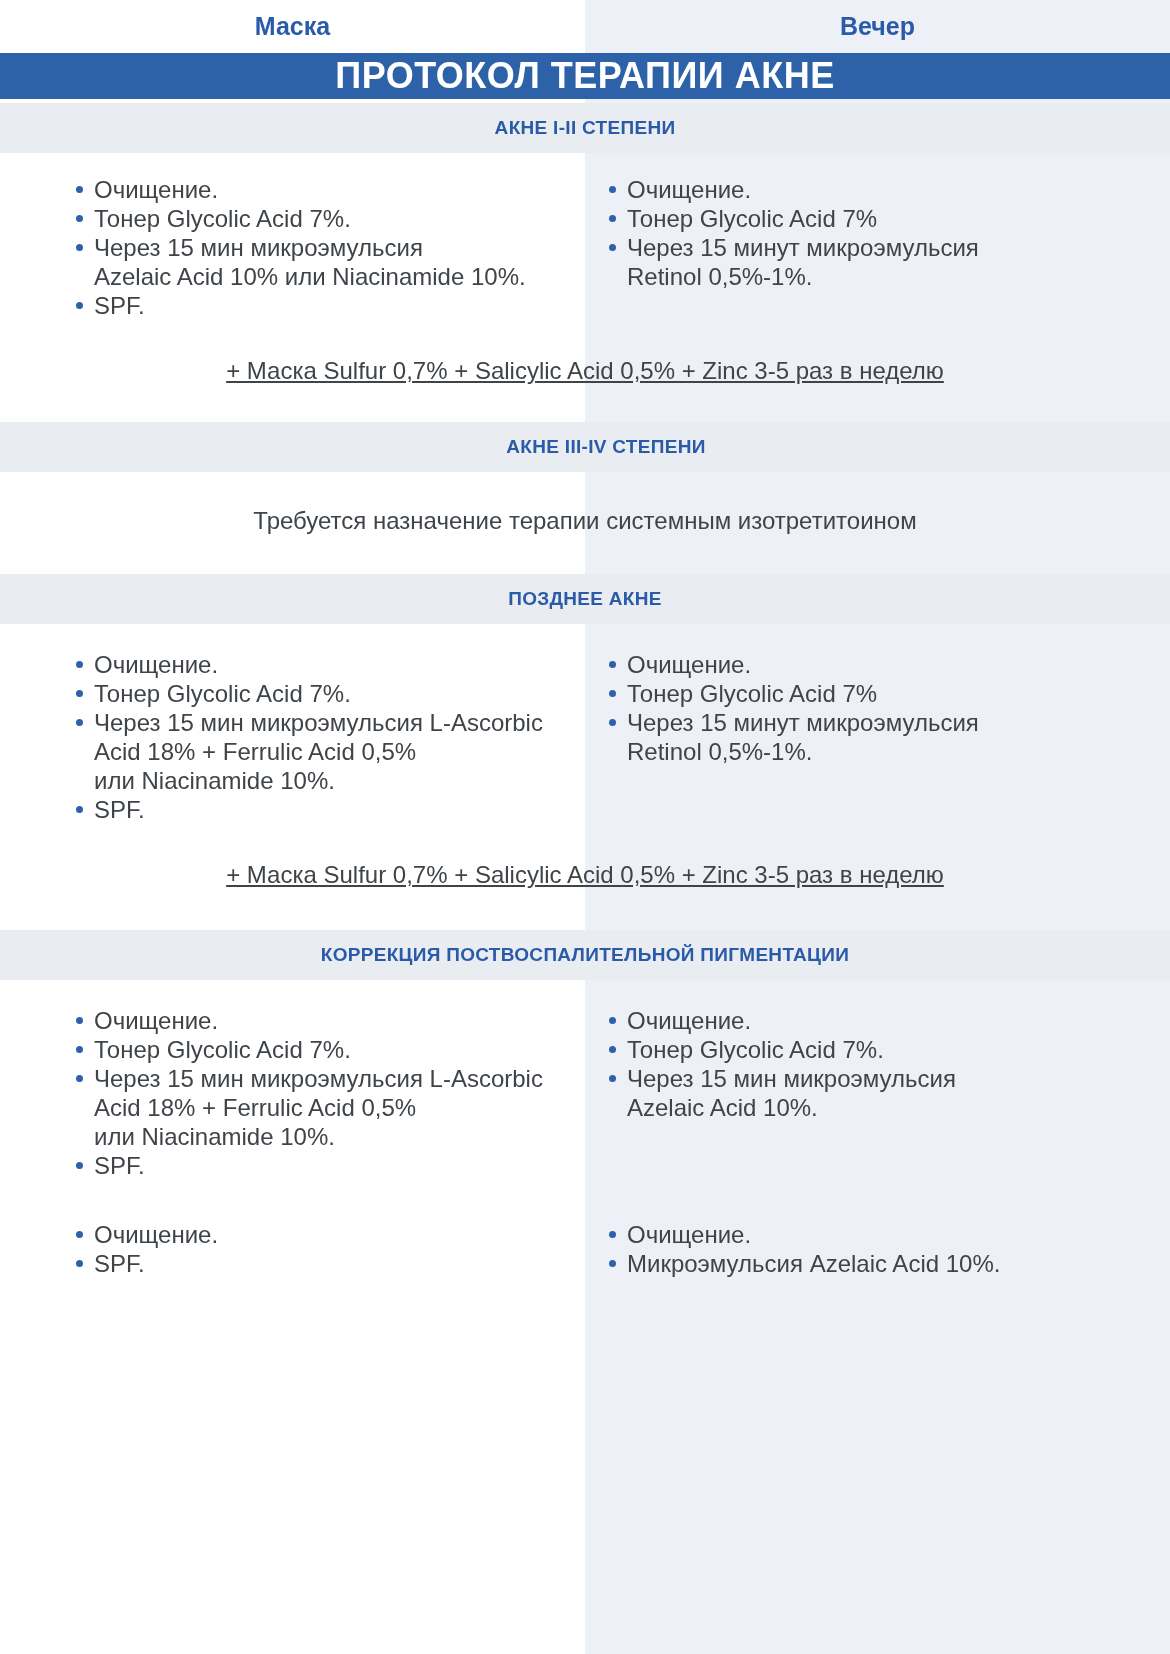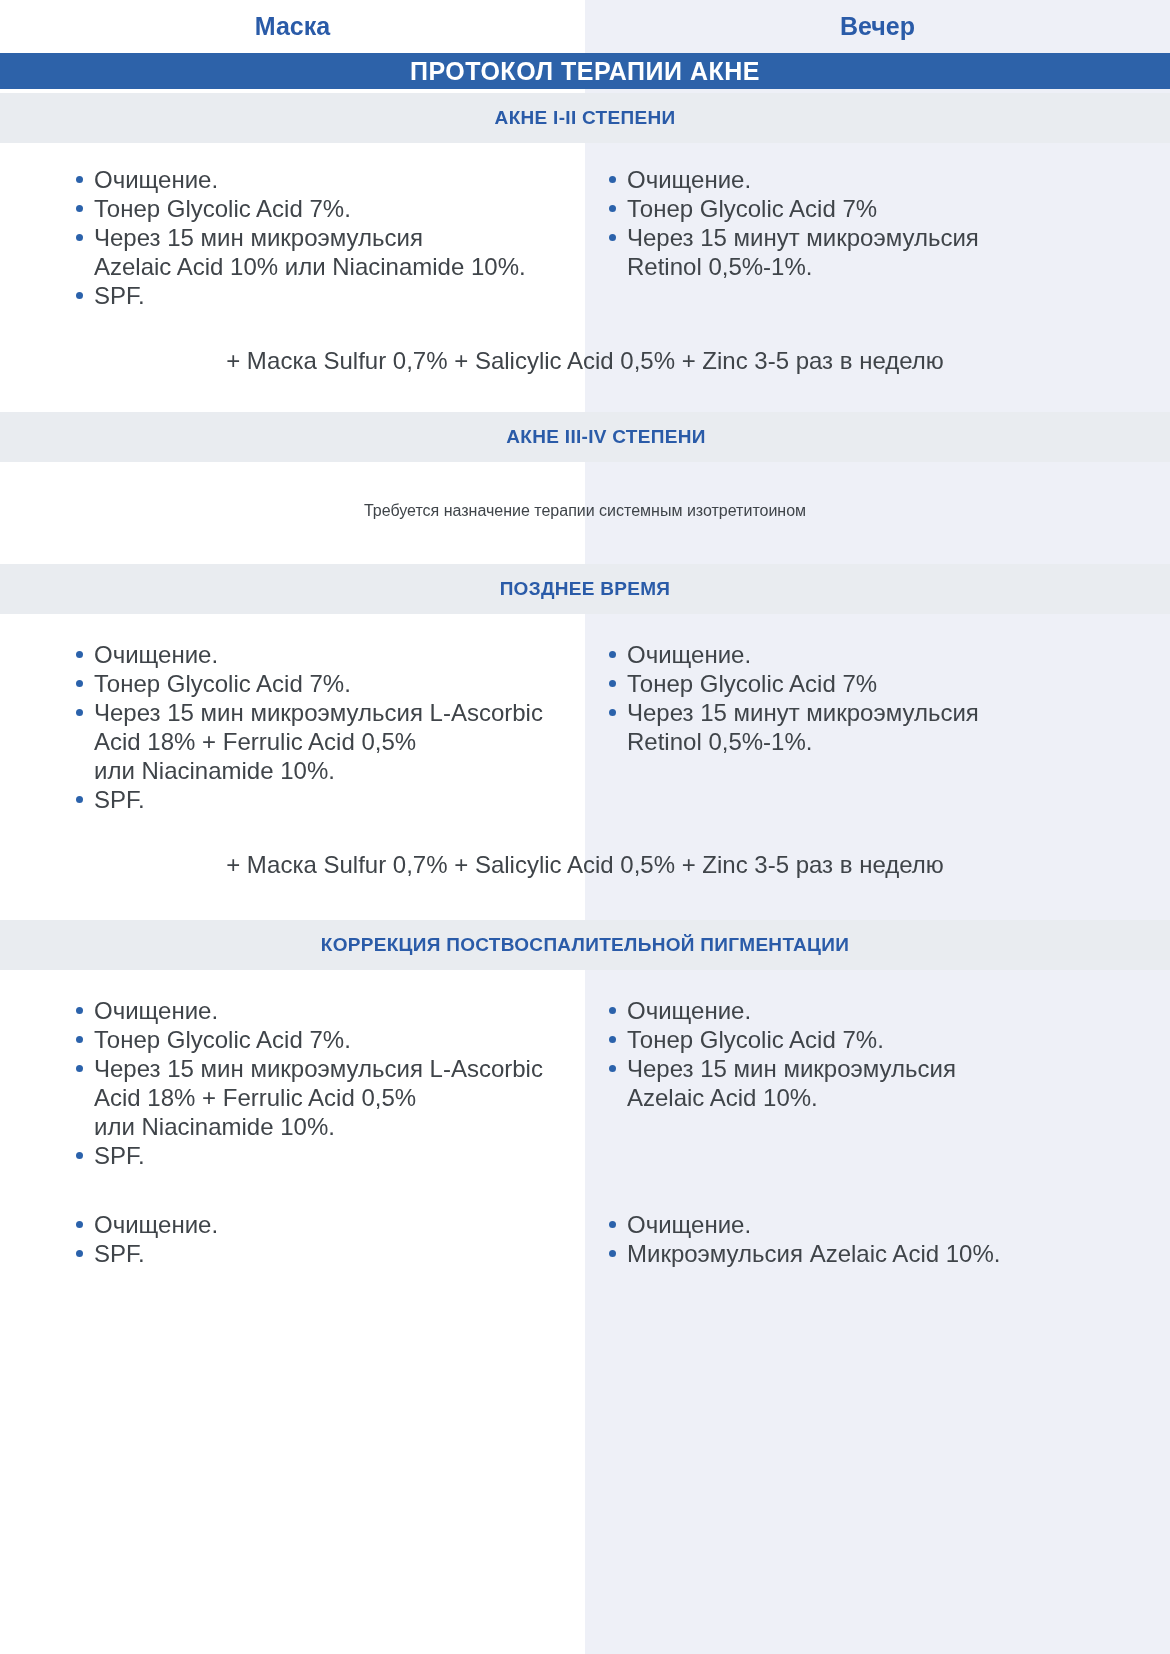--- a/index.html
+++ b/index.html
@@ -22,26 +22,26 @@
 
   .col-headers { display: flex; height: 53px; }
   .col-header {
     width: 585px;
     display: flex; align-items: center; justify-content: center;
     color: var(--heading-blue, #2a5ba8);
     font-size: 25px; font-weight: bold;
   }
 
   .title-bar {
-    height: 36px;
+    height: 46px;
     margin-bottom: 4px;
     background: var(--primary-blue, #2d62a9);
     color: #ffffff;
     display: flex; align-items: center; justify-content: center;
-    font-size: 25px; font-weight: bold; letter-spacing: 0.5px;
+    font-size: 36px; font-weight: bold; letter-spacing: 0.5px;
   }
 
   .band {
     height: 50px;
     background: var(--band-bg, #e9ecf0);
     display: flex; align-items: center; justify-content: center;
     color: var(--heading-blue, #2a5ba8);
     font-size: 19px; font-weight: bold; letter-spacing: 0.3px;
   }
 
@@ -67,25 +67,26 @@
     width: 7px; height: 7px;
     border-radius: 50%;
     background: var(--bullet-blue, #2b62ab);
   }
 
   .footnote {
     margin-top: 32px;
     text-align: center;
     font-size: 24px;
     line-height: 30px;
+    text-decoration: underline;
   }
   .note-line {
     margin-top: 34px;
     text-align: center;
-    font-size: 16px;
+    font-size: 24px;
     line-height: 30px;
   }
 
   .band-acne34    { margin-top: 36px; padding-left: 42px; }
   .band-late      { margin-top: 38px; }
   .band-pigment   { margin-top: 40px; }
   .band-pregnancy { margin-top: 26px; }
 </style>
 </head>
 <body>
@@ -120,21 +121,21 @@
           <li>Через 15 минут микроэмульсия
 Retinol 0,5%-1%.</li>
         </ul>
       </div>
     </div>
     <div class="footnote">+ Маска Sulfur 0,7% + Salicylic Acid 0,5% + Zinc 3-5 раз в неделю</div>
 
     <div class="band band-acne34">АКНЕ III-IV СТЕПЕНИ</div>
     <div class="note-line">Требуется назначение терапии системным изотретитоином</div>
 
-    <div class="band band-late">ПОЗДНЕЕ ВРЕМЯ</div>
+    <div class="band band-late">ПОЗДНЕЕ АКНЕ</div>
     <div class="content-row row-late">
       <div class="col morning">
         <ul class="steps">
           <li>Очищение.</li>
           <li>Тонер Glycolic Acid 7%.</li>
           <li>Через 15 мин микроэмульсия L-Ascorbic
 Acid 18% + Ferrulic Acid 0,5%
 или Niacinamide 10%.</li>
           <li>SPF.</li>
         </ul>

